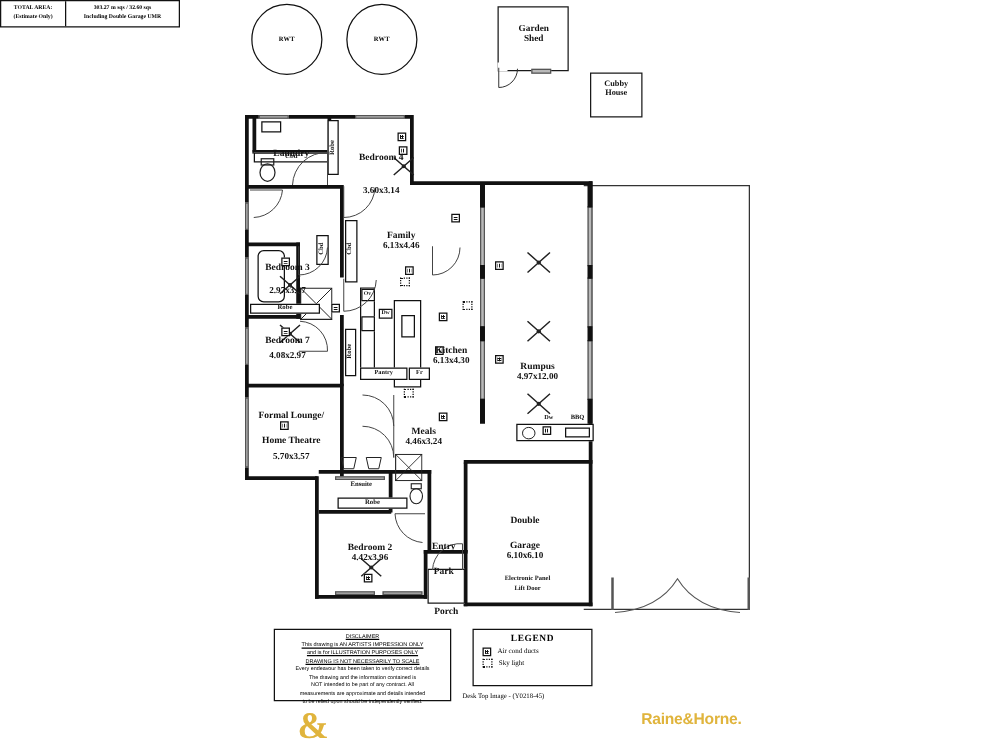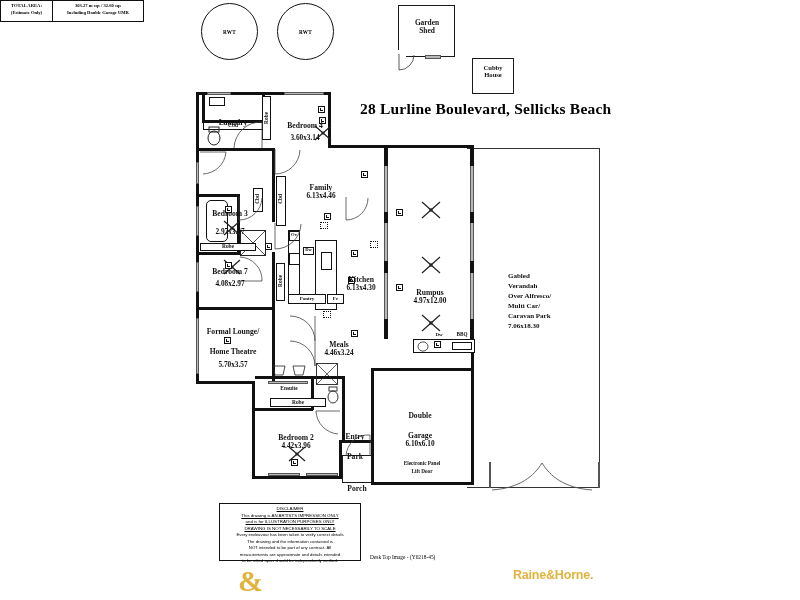--- a/index.html
+++ b/index.html
@@ -56,21 +56,20 @@
 
   .rmname{font-size:7.6px;margin-top:12px;}
   .rmdim{font-size:7.3px;}
   .minor{font-size:5.4px;font-weight:bold;}
 </style>
 </head>
 <body>
 
 <div id="plan">
 
-  <div class="titlebar" id="title">28 Lurline Boulevard, Sellicks Beach</div>
 
   <div id="areabox">
     <div class="c1">
       <span>TOTAL AREA:</span>
       <span>(Estimate Only)</span>
     </div>
     <div class="c2">
       <span>303.27 m sqs /  32.60 sqs</span>
       <span>Including Double Garage UMR</span>
     </div>
@@ -336,21 +335,21 @@
   <div class="sky" style="left:323px;top:311px;"></div>
   <div class="sky" style="left:370px;top:241px;"></div>
 
   <div class="lbl" style="left:203px;top:107px;width:60px;">
     <div class="rmname">Laundry</div>
   </div>
 
   <div class="lbl" style="left:278px;top:110px;width:54px;">
     <div class="rmname">Bedroom 4</div>
   </div>
-  <div class="lbl rmdim" style="left:278px;top:134px;width:54px;">3.60x3.14</div>
+  <div class="lbl rmdim" style="left:278px;top:148px;width:54px;">3.60x3.14</div>
 
   <div class="lbl" style="left:199px;top:198px;width:62px;">
     <div class="rmname">Bedroom 3</div>
   </div>
   <div class="lbl rmdim" style="left:199px;top:228px;width:62px;">2.97x3.47</div>
 
   <div class="lbl" style="left:199px;top:256px;width:62px;">
     <div class="rmname">Bedroom 7</div>
   </div>
   <div class="lbl rmdim" style="left:199px;top:280px;width:62px;">4.08x2.97</div>
@@ -394,45 +393,48 @@
 
   <div class="lbl" style="left:336px;top:421px;width:38px;">
     <div class="rmname">Entry</div>
     <div class="rmname">Park</div>
   </div>
 
   <div class="lbl" style="left:341px;top:473px;width:32px;">
     <div class="rmname">Porch</div>
   </div>
 
-  <div class="lbl" style="left:508px;top:272px;width:78px;text-align:left;font-size:7px;line-height:1.42;">
-    <div>Gabled</div>
-    <div>Verandah</div>
-    <div>Over Alfresco/</div>
-    <div>Multi Car/</div>
-    <div>Caravan Park</div>
-    <div>7.06x18.30</div>
-  </div>
 
   <div class="lbl" style="left:386px;top:460px;width:72px;font-size:5.2px;line-height:1.45;">
     <div>Electronic Panel</div>
     <div>Lift  Door</div>
   </div>
 
   <div id="disclaimer">
     <div class="dt">DISCLAIMER</div>
     <div class="dt">This drawing is AN ARTISTS IMPRESSION ONLY</div>
     <div class="dt">and is for ILLUSTRATION PURPOSES ONLY</div>
     <div class="dt">DRAWING IS NOT NECESSARILY TO SCALE</div>
     <div class="db">Every endeavour has been taken to verify correct details</div>
     <div class="db">The drawing and the information contained is</div>
     <div class="db">NOT intended to be part of any contract. All</div>
     <div class="db">measurements are approximate and details intended</div>
     <div class="db">to be relied upon should be independently verified.</div>
   </div>
 
+  <div id="legend">
+    <div class="lt">LEGEND</div>
+    <div class="row">
+      <span class="duct" style="position:relative;left:0;top:0;"></span>
+      <span class="tx">Air cond ducts</span>
+    </div>
+    <div class="row">
+      <span class="sky" style="position:relative;left:0;top:0;"></span>
+      <span class="tx">Sky light</span>
+    </div>
+  </div>
 
   <div id="desktop">Desk Top Image - (Y0218-45)</div>
 
   <div id="amp">&amp;</div>
   <div id="rh">Raine&amp;Horne.</div>
 
 </div>
 
 </body></html>

